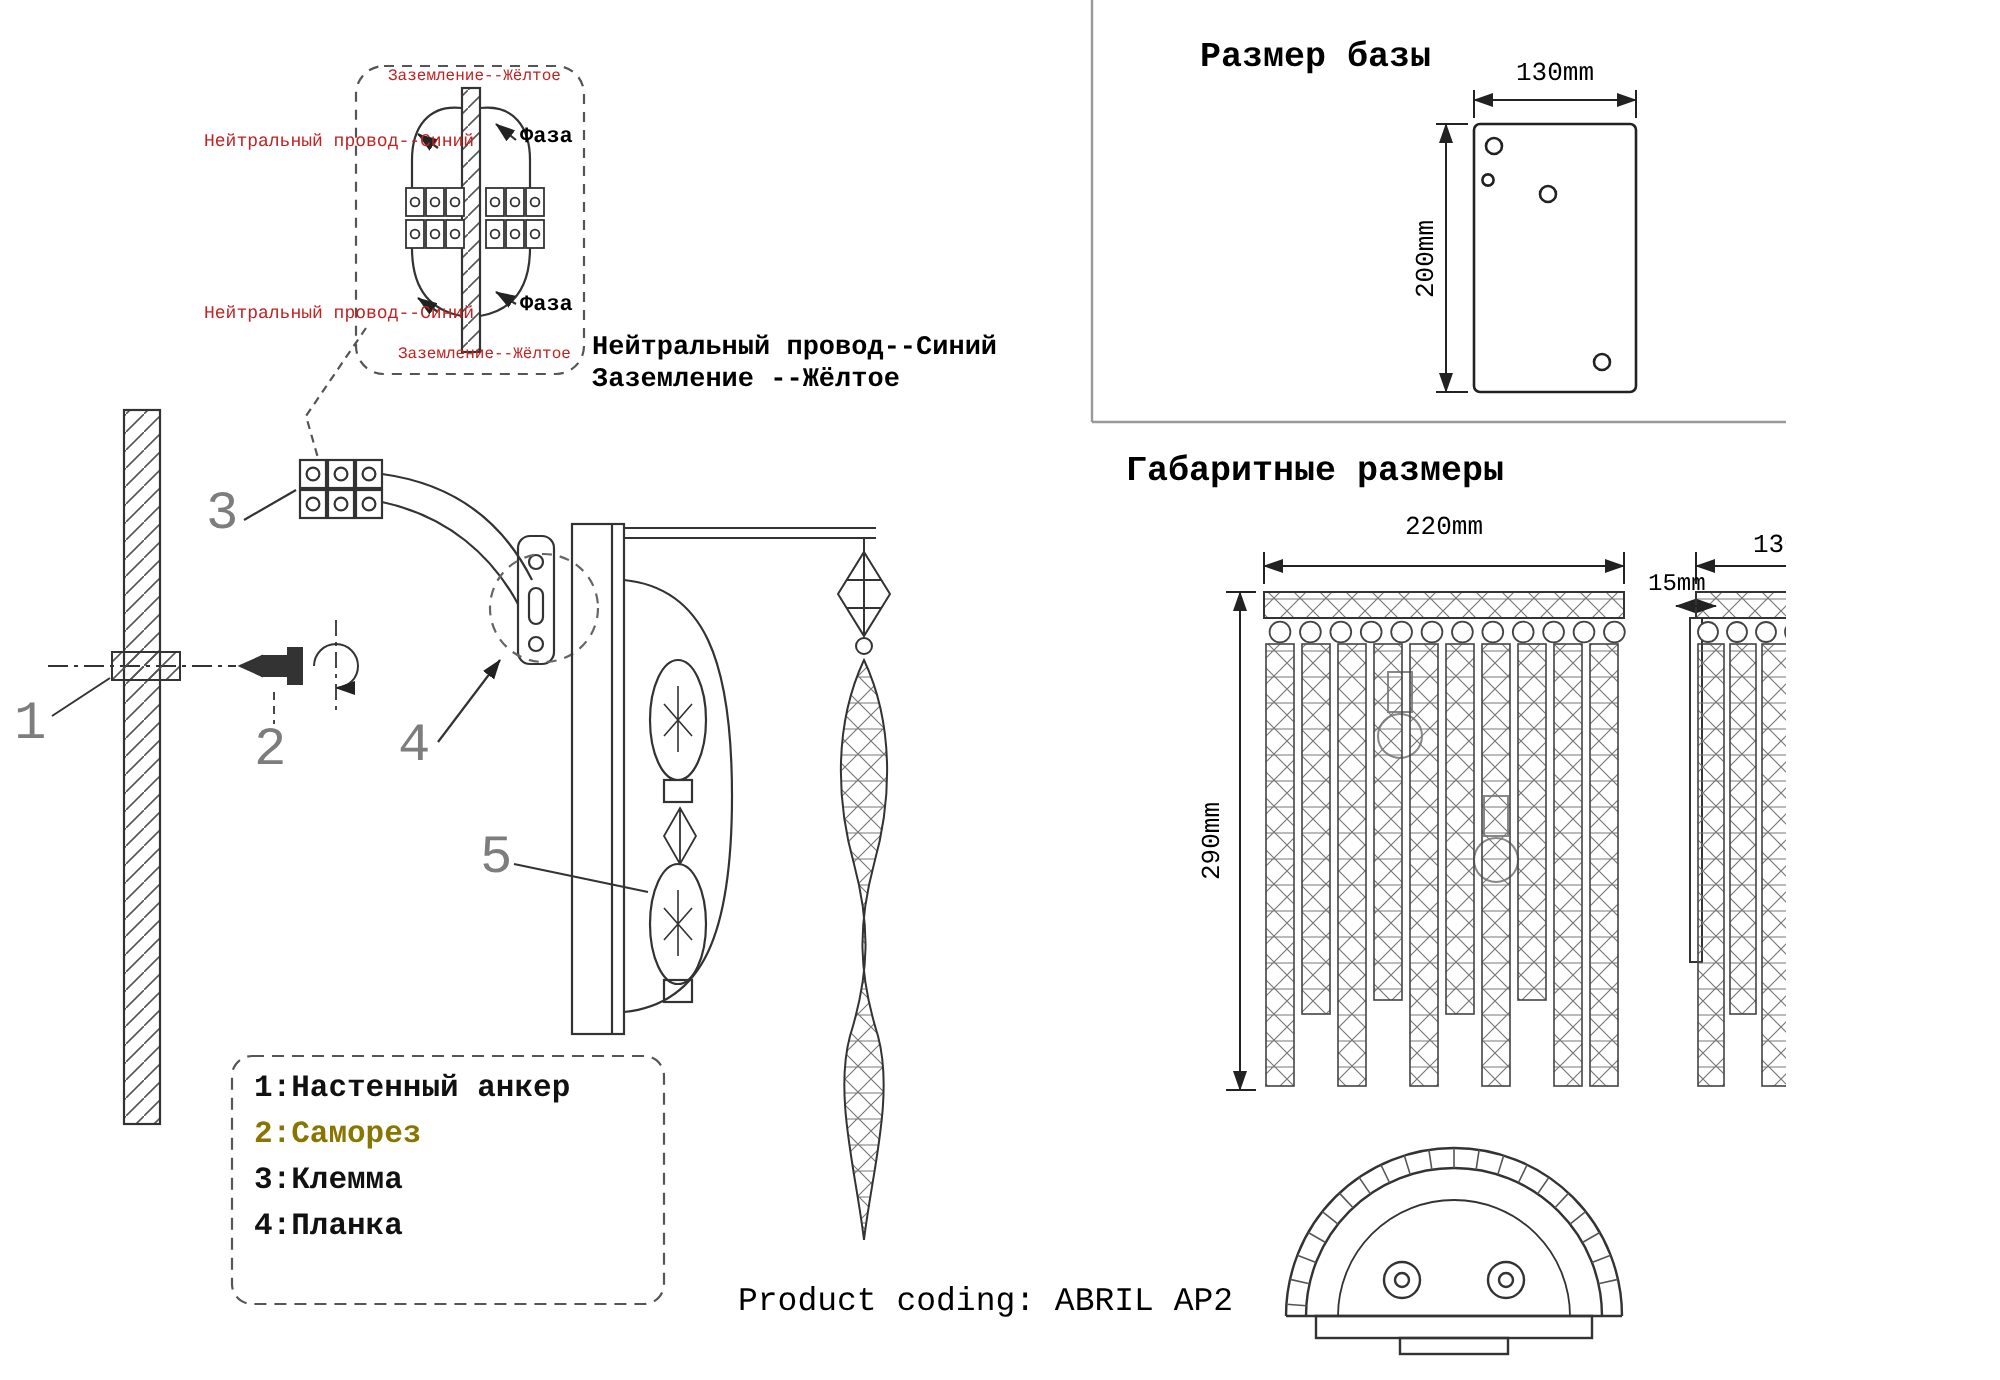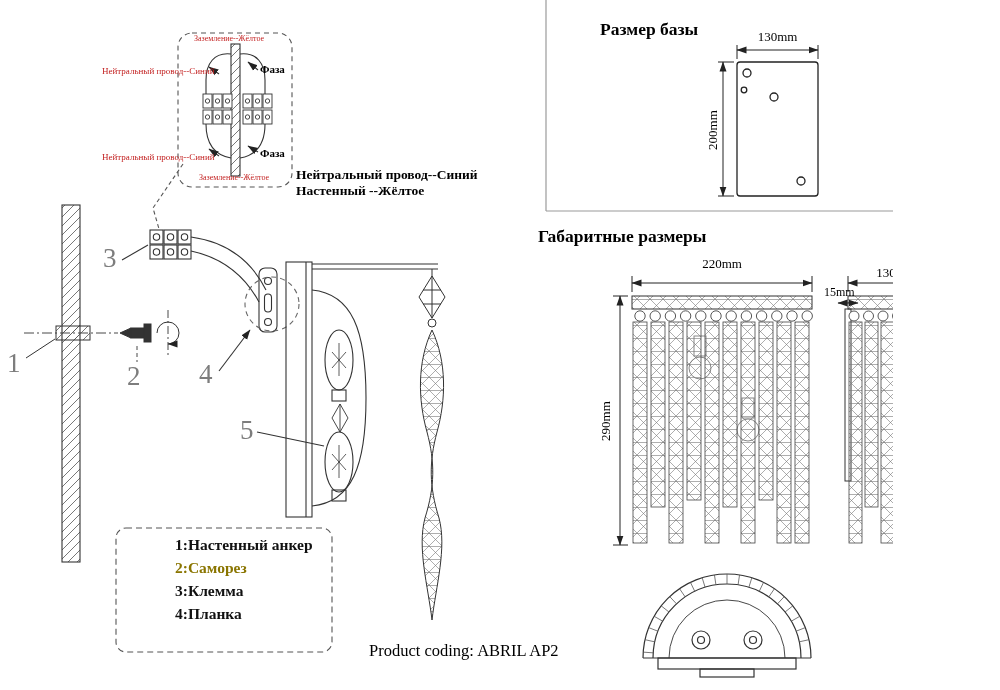--- a/index.html
+++ b/index.html
@@ -1,25 +1,25 @@
 <!DOCTYPE html>
 <html><head>
 <meta charset="utf-8">
 <style>
   html,body{margin:0;padding:0;background:#fff;}
   .page{position:relative;width:893px;height:690px;background:#ffffff;
-        font-family:Liberation Serif, serif;color:#000;overflow:hidden;}
+        font-family:Liberation Mono, monospace;color:#000;overflow:hidden;}
   .page svg{position:absolute;left:0;top:0;}
   .t{position:absolute;white-space:nowrap;}
   .red{color:#c32222;font-size:9px;}
   .tiny{font-size:8px;}
   .phase{font-size:11px;font-weight:bold;}
   .wirecolors{font-size:13.5px;font-weight:bold;line-height:16px;}
   .callout{color:#7d7d7d;font-size:27px;line-height:27px;}
-  .legend-line{font-size:15.5px;font-weight:bold;line-height:23px;color:#111;margin-left:48px;}
+  .legend-line{font-size:15.5px;font-weight:bold;line-height:23px;color:#111;}
   .olive{color:#8a7500;}
   .title{font-size:17.5px;font-weight:bold;}
   .dim{font-size:13px;}
   .dim-c{text-align:center;}
   .vdim{transform:rotate(-90deg);transform-origin:center;}
   .coding{font-size:16.5px;}
 </style>
 </head>
 <body>
 
@@ -287,40 +287,40 @@
 
   <div class="t tiny red" style="left:194px;top:34px">Заземление--Жёлтое</div>
   <div class="t red" style="left:102px;top:66px">Нейтральный провод--Синий</div>
   <div class="t phase" style="left:260px;top:63px">Фаза</div>
   <div class="t red" style="left:102px;top:152px">Нейтральный провод--Синий</div>
   <div class="t phase" style="left:260px;top:147px">Фаза</div>
   <div class="t tiny red" style="left:199px;top:173px">Заземление--Жёлтое</div>
 
   <div class="t wirecolors" style="left:296px;top:167px">
     <div>Нейтральный провод--Синий</div>
-    <div>Настенный --Жёлтое</div>
+    <div>Заземление --Жёлтое</div>
   </div>
 
   <div class="t callout" style="left:7px;top:350px">1</div>
   <div class="t callout" style="left:127px;top:363px">2</div>
   <div class="t callout" style="left:103px;top:245px">3</div>
   <div class="t callout" style="left:199px;top:361px">4</div>
   <div class="t callout" style="left:240px;top:417px">5</div>
 
   <div class="t" style="left:127px;top:533px">
     <div class="legend-line">1:Настенный анкер</div>
     <div class="legend-line olive">2:Саморез</div>
     <div class="legend-line">3:Клемма</div>
     <div class="legend-line">4:Планка</div>
   </div>
 
   <div class="t title" style="left:600px;top:19px">Размер базы</div>
   <div class="t dim dim-c" style="left:737px;top:29px;width:81px">130mm</div>
   <div class="t dim dim-c vdim" style="left:688px;top:122px;width:50px">200mm</div>
 
-  <div class="t title" style="left:538px;top:226px">Габаритные размеры</div>
+  <div class="t title" style="left:563px;top:226px">Габаритные размеры</div>
   <div class="t dim dim-c" style="left:682px;top:256px;width:80px">220mm</div>
   <div class="t dim dim-c vdim" style="left:573px;top:413px;width:66px">290mm</div>
   <div class="t dim dim-c" style="left:856px;top:265px;width:80px">130mm</div>
   <div class="t dim" style="left:824px;top:285px;font-size:12px">15mm</div>
 
   <div class="t coding" style="left:369px;top:641px">Product coding: ABRIL AP2</div>
 </div>
 
 </body></html>

